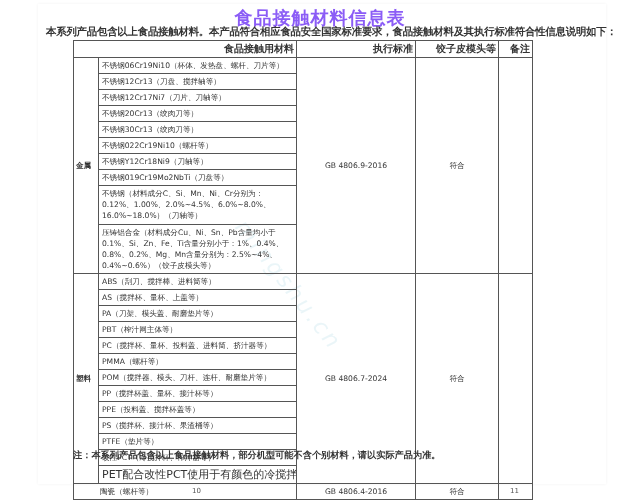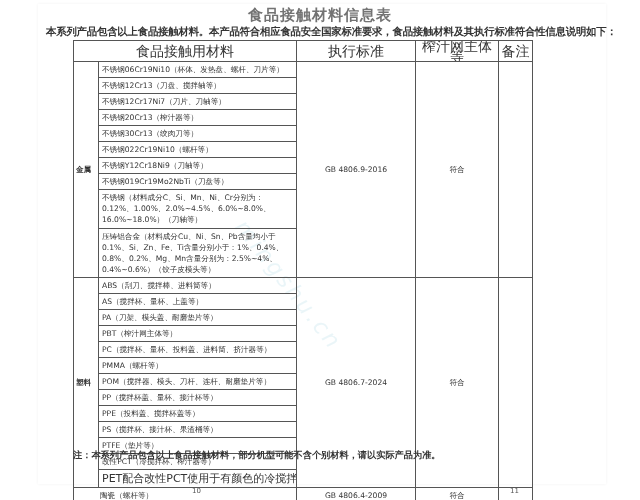--- a/index.html
+++ b/index.html
@@ -1,28 +1,28 @@
 <!DOCTYPE html>
 <html><head>
 <meta charset="utf-8">
 <style>
   html, body { margin:0; padding:0; background:#ffffff; }
   body { width:640px; height:500px; position:relative; overflow:hidden;
          font-family:"DejaVu Sans", "Liberation Sans", sans-serif; color:#222; }
   .page { position:absolute; left:38px; top:4px; width:568px; height:480px;
           background:#fff; box-shadow:0 0 3px rgba(0,0,0,0.06); }
   .title { position:absolute; left:0; top:6px; width:640px; text-align:center;
-           font-size:15px; font-weight:bold; color:#737373; letter-spacing:1px; }
+           font-size:18px; font-weight:bold; color:#8b5cf6; letter-spacing:1px; }
   .intro { position:absolute; left:46px; top:25px; width:580px; font-size:10.4px;
            font-weight:bold; color:#333; white-space:nowrap; letter-spacing:-0.2px; }
   table.t { position:absolute; left:73px; top:40px; border-collapse:collapse;
             width:459px; table-layout:fixed; }
   table.t td, table.t th { border:1px solid #555; font-size:7.6px; color:#333;
             padding:0 2px; line-height:10px; overflow:hidden; }
-  table.t th { font-weight:normal; height:16px; text-align:center; font-size:14px; }
+  table.t th { font-weight:bold; height:16px; text-align:right; font-size:10px; }
   td.cat { font-size:6.5px; font-weight:bold; vertical-align:middle; }
   td.mat { height:15px; white-space:nowrap; text-align:left; }
   td.mat.multi { height:auto; white-space:normal; padding:2px 2px; line-height:11.2px; }
   td.std, td.ok { text-align:center; vertical-align:middle; font-size:8px; }
   td.rem { }
   .sub td.mat { padding-left:3px;margin-top:12px; }
   .bottom td.mat { padding-left:26px; height:15px; }
   .note { position:absolute; left:73px; top:449px; font-size:9.2px; font-weight:bold;
           color:#333; white-space:nowrap; }
   .pnum { position:absolute; top:487px; font-size:7px; color:#555;margin-left:32px; }
@@ -45,41 +45,41 @@
     <col style="width:25px">
       <col style="width:198px">
       <col style="width:119px">
       <col style="width:83px">
       <col style="width:34px">
   </colgroup>
   <thead>
     <tr>
       <th colspan="2">食品接触用材料</th>
       <th>执行标准</th>
-      <th>榨汁网主体等</th>
+      <th>饺子皮模头等</th>
       <th>备注</th>
     </tr>
   </thead>
   <tbody>
 
     <tr class="sub">
       <td class="cat" rowspan="10">金属</td>
       <td class="mat">不锈钢06Cr19Ni10（杯体、发热盘、螺杆、刀片等）</td>
       <td class="std" rowspan="10">GB 4806.9-2016</td>
       <td class="ok" rowspan="10">符合</td>
       <td class="rem" rowspan="10"></td>
     </tr>
     <tr class="sub">
         <td class="mat">不锈钢12Cr13（刀盘、搅拌轴等）</td>
       </tr>
     <tr class="sub">
         <td class="mat">不锈钢12Cr17Ni7（刀片、刀轴等）</td>
       </tr>
     <tr class="sub">
-        <td class="mat">不锈钢20Cr13（榨汁器等）</td>
+        <td class="mat">不锈钢20Cr13（绞肉刀等）</td>
       </tr>
     <tr class="sub">
         <td class="mat">不锈钢30Cr13（绞肉刀等）</td>
       </tr>
     <tr class="sub">
         <td class="mat">不锈钢022Cr19Ni10（螺杆等）</td>
       </tr>
     <tr class="sub">
         <td class="mat">不锈钢Y12Cr18Ni9（刀轴等）</td>
       </tr>
@@ -132,21 +132,21 @@
       </tr>
     <tr class="sub">
         <td class="mat">改性PCT（冷搅拌杯、榨汁器等）</td>
       </tr>
     <tr class="sub">
         <td class="mat" style="font-size:11px;height:17px">PET配合改性PCT使用于有颜色的冷搅拌杯、榨汁器等</td>
       </tr>
 
     <tr class="bottom">
       <td class="mat" colspan="2">陶瓷（螺杆等）</td>
-      <td class="std">GB 4806.4-2009</td>
+      <td class="std">GB 4806.4-2016</td>
       <td class="ok">符合</td>
       <td class="rem"></td>
     </tr>
     <tr class="bottom">
       <td class="mat" colspan="2">橡胶（密封圈、垫圈、套管等）</td>
       <td class="std">GB 4806.11-2016</td>
       <td class="ok">符合</td>
       <td class="rem"></td>
     </tr>
 

